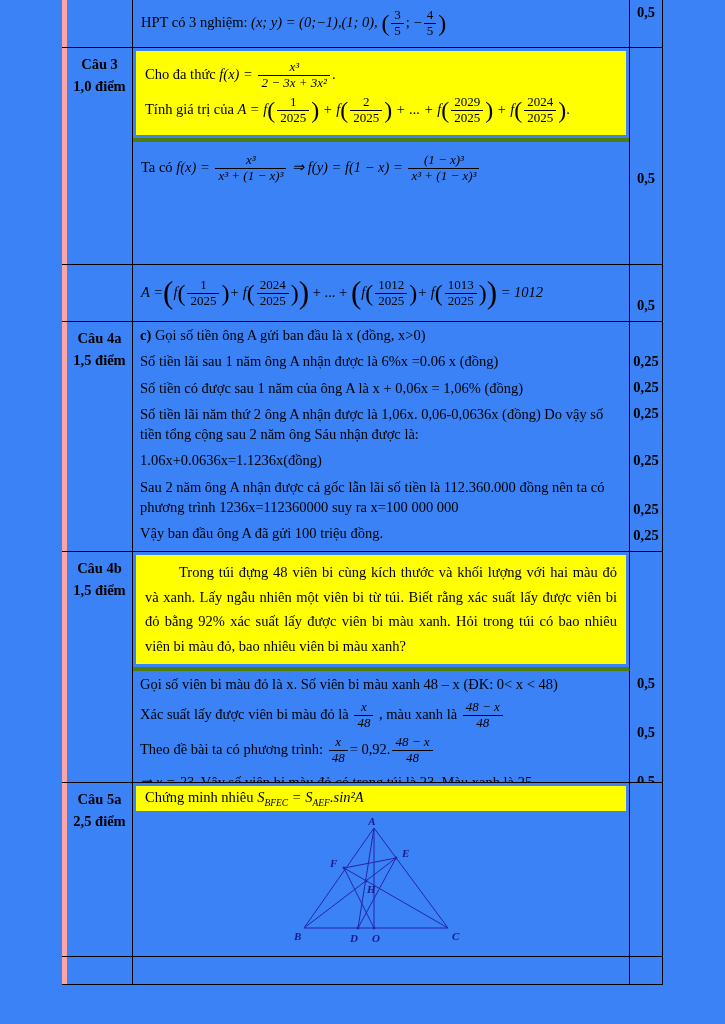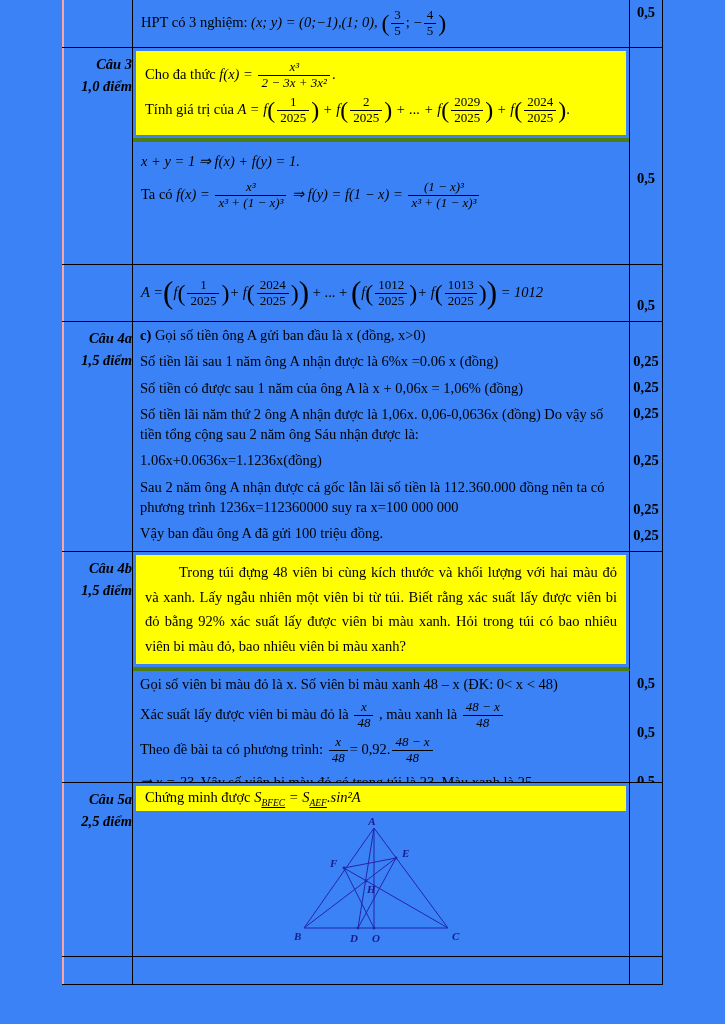--- a/index.html
+++ b/index.html
@@ -1,21 +1,21 @@
 <!DOCTYPE html>
 <html><head>
 <meta charset="utf-8">
 <style>
   html,body{margin:0;padding:0;background:#fff;}
   .page{position:relative;width:725px;height:1024px;background:#3b82f6;overflow:hidden;
         font-family:"Liberation Serif",serif;font-size:14.5px;color:#000;}
   .tbl{position:absolute;left:62px;top:0;width:601px;}
   .row{display:flex;border-bottom:1px solid #000;box-sizing:border-box;overflow:hidden;}
-  .cell-label{width:71px;min-width:71px;box-sizing:border-box;border-left:2px solid #fca5a5;border-right:1px solid #000;
-              text-align:right;font-weight:bold;padding-top:5px;line-height:1.55;font-style:italic;}
+  .cell-label{width:71px;min-width:71px;box-sizing:border-box;border-left:5px solid #fca5a5;border-right:1px solid #000;
+              text-align:center;font-weight:bold;padding-top:5px;line-height:1.55;}
   .cell-main{flex:1;box-sizing:border-box;border-right:1px solid #000;min-width:0;}
   .cell-pts{width:33px;min-width:33px;box-sizing:border-box;border-right:1px solid #000;
             display:flex;justify-content:center;font-weight:bold;}
   .inner{flex:1;display:flex;flex-direction:column;min-width:0;}
   .sub{display:flex;flex:0 0 auto;}
   .sub .cell-main{padding:3px 7px;line-height:1.4;}
   .pts-top{align-items:flex-start;padding-top:4px;}
   .pts-mid{align-items:center;}
   .pts-bot{align-items:flex-end;padding-bottom:7px;}
   .pts-c3{align-items:flex-start;padding-top:122px;}
@@ -27,21 +27,21 @@
   .yellow .yl{margin:4px 0;}
   .ssec{padding:7px 8px;}
   .ssec .sl{margin:4px 0 10px 0;}
   .m{font-style:italic;}
   .fr{display:inline-flex;flex-direction:column;text-align:center;vertical-align:middle;
       margin:0 2px;line-height:1.15;font-size:13px;}
   .fr .n{border-bottom:1px solid #000;padding:0 3px;}
   .fr .d{padding:0 3px;}
   .bp{font-size:165%;font-weight:normal;vertical-align:middle;line-height:0.9;font-style:normal;}
   .bpp{font-size:215%;font-weight:normal;vertical-align:middle;line-height:0.85;font-style:normal;}
-  sub{font-size:9.5px;font-style:italic;text-decoration:underline;}
+  sub{font-size:9.5px;font-style:italic;}
   .just{text-align:justify;text-indent:34px;line-height:1.7;}
   .dotted{border-bottom:1px dotted #666;}
   .figwrap{text-align:center;padding-top:2px;}
   svg text{font-family:"Liberation Serif",serif;font-size:11px;font-weight:bold;font-style:italic;}
 </style>
 </head>
 <body>
 
 <div class="page">
   <div class="tbl">
@@ -94,21 +94,20 @@
                   <span class="d">2025</span>
                 </span><span class="bp">)</span>
               <span class="m">+ f</span><span class="bp">(</span><span class="fr">
                   <span class="n">2024</span>
                   <span class="d">2025</span>
                 </span><span class="bp">)</span><span>.</span>
             </div>
           </div>
         </div>
         <div class="ssec">
-          <div class="sl m">x + y = 1 ⇒ f(x) + f(y) = 1.</div>
           <div class="sl" style="white-space:nowrap;">
             <span>Ta có </span><span class="m">f(x) =</span>
             <span class="fr m">
                 <span class="n">x³</span>
                 <span class="d">x³ + (1 − x)³</span>
               </span>
             <span class="m">⇒ f(y) = f(1 − x) =</span>
             <span class="fr m">
                 <span class="n">(1 − x)³</span>
                 <span class="d">x³ + (1 − x)³</span>
@@ -252,21 +251,21 @@
     </div>
 
     <div class="row" style="height:174px;">
       <div class="cell-label">
         <div>Câu 5a</div>
         <div>2,5 điểm</div>
       </div>
       <div class="cell-main">
         <div class="ysec-noline">
           <div class="yellow" style="padding:3px 9px;">
-            <span>Chứng minh được  </span><span class="m">S</span><sub>BFEC</sub><span class="m"> = S</span><sub>AEF</sub><span class="m">.sin²A</span>
+            <span>Chứng minh nhiêu  </span><span class="m">S</span><sub>BFEC</sub><span class="m"> = S</span><sub>AEF</sub><span class="m">.sin²A</span>
           </div>
         </div>
         <div class="figwrap">
           <svg width="190" height="134" viewBox="0 0 190 134">
             <g fill="none" stroke="#2525a8" stroke-width="1">
               <path d="M88 12 L18 112 L162 112 Z"></path>
               <line x1="18" y1="112" x2="110" y2="42"></line>
               <line x1="162" y1="112" x2="58" y2="52"></line>
               <line x1="110" y1="42" x2="58" y2="52"></line>
               <line x1="88" y1="12" x2="72" y2="112"></line>

